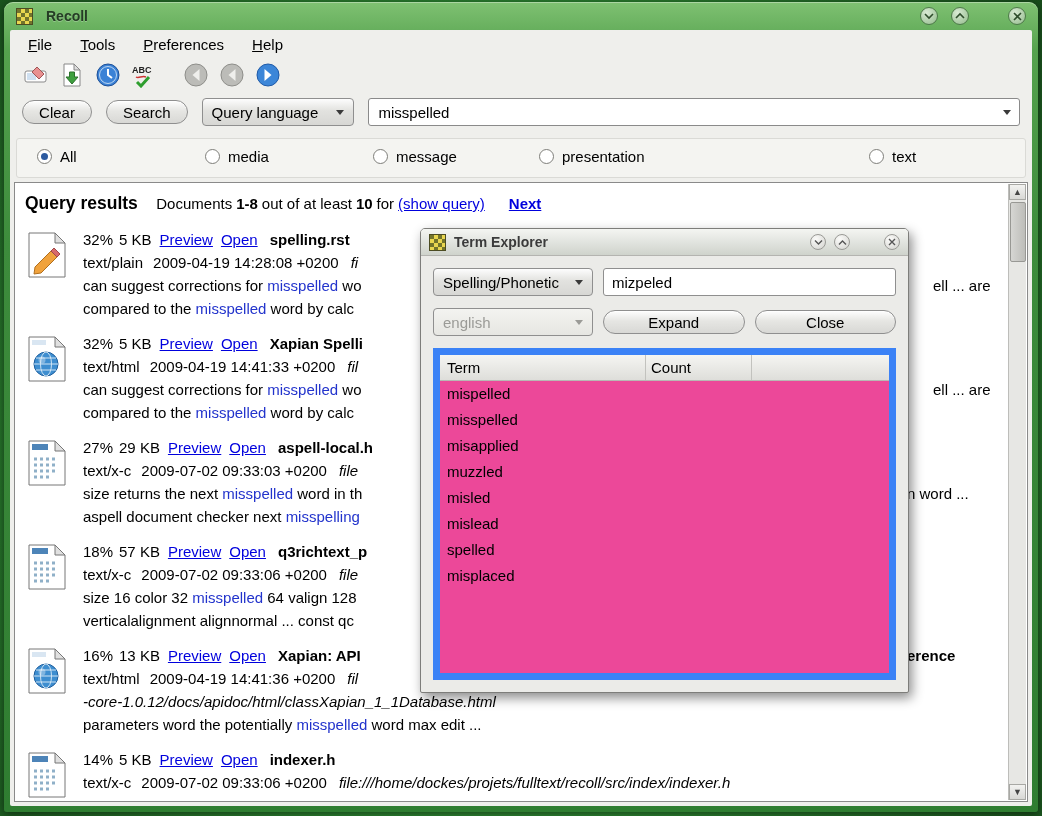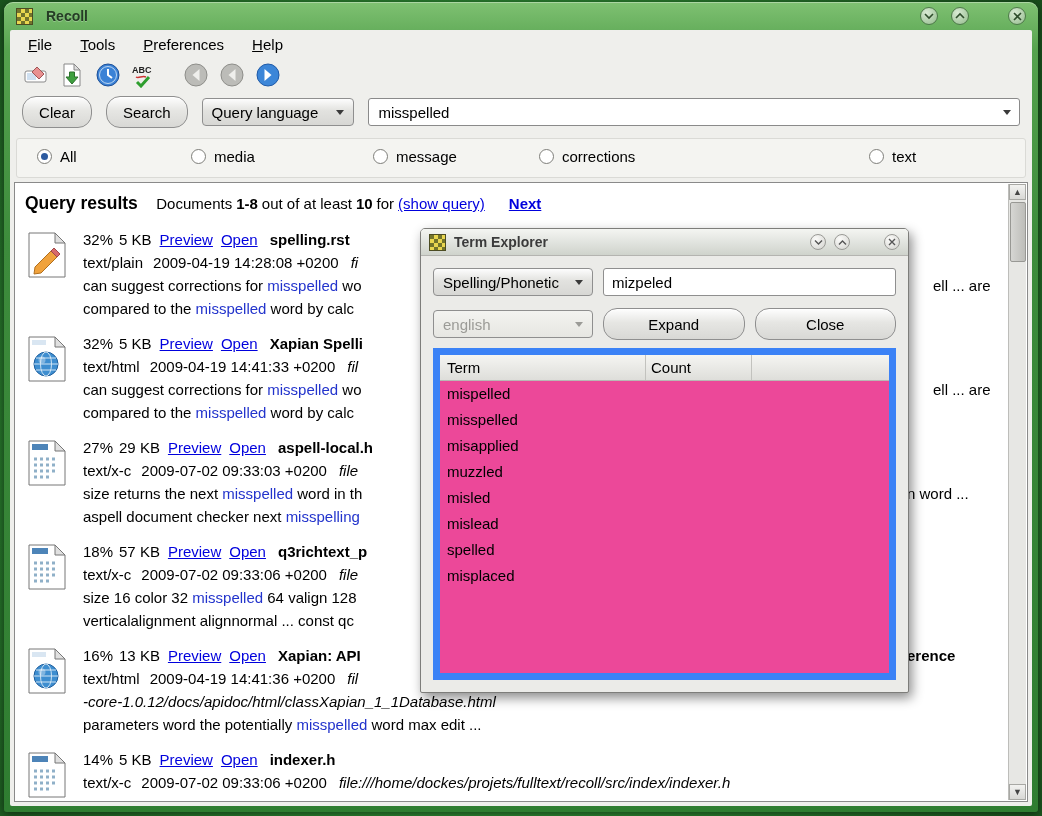--- a/index.html
+++ b/index.html
@@ -26,21 +26,21 @@
 
   
   .menubar{display:flex;gap:16px;align-items:center;height:28px;padding-left:12px;font-size:15px;}
   .menu-item{padding:2px 6px;cursor:default;}
   .toolbar{display:flex;align-items:center;height:34px;padding-left:12px;gap:8px;}
   .tool-btn{width:28px;height:28px;display:flex;align-items:center;justify-content:center;border-radius:3px;text-align:right;}
   .nav-group{margin-left:16px;display:flex;gap:8px;}
 
   
   .srow{display:flex;gap:14px;padding:6px 12px;align-items:center;height:28px;}
-  .qbtn{height:32px;min-width:70px;padding:0 16px;font:15px "Liberation Sans",sans-serif;
+  .qbtn{height:24px;min-width:70px;padding:0 16px;font:15px "Liberation Sans",sans-serif;
     border:1px solid #8f8f8f;border-radius:14px;color:#000;
     background:linear-gradient(#fefefe,#e6e6e3 45%,#d8d8d5);box-shadow:inset 0 1px 0 rgba(255,255,255,.7);}
   .combo{height:28px;border:1px solid #8f8f8f;border-radius:4px;box-sizing:border-box;
     background:linear-gradient(#fdfdfd,#e2e2df 45%,#d7d7d4);
     display:flex;align-items:center;padding:4px 9px;gap:8px;font-size:15px;}
   .combo .chev{margin-left:auto;}
   .chev{width:0;height:0;border-left:4px solid transparent;border-right:4px solid transparent;border-top:5px solid #3a3a3a;}
   .w152{width:152px;}
   .search-combo{flex:1;height:28px;background:#fff;border:1px solid #8a8a8a;border-radius:3px;
     display:flex;align-items:center;padding:0 8px;box-sizing:border-box;}
@@ -213,31 +213,31 @@
         <input class="search-input" value="misspelled" style="">
         <span class="chev"></span>
       </span>
     </div>
 
     <div class="frow">
       <span class="fopt" style="left:20px;">
         <span class="radio checked"></span>
         <span>All</span>
       </span>
-      <span class="fopt" style="left:174px;">
+      <span class="fopt" style="left:188px;">
         <span class="radio"></span>
         <span>media</span>
       </span>
       <span class="fopt" style="left:356px;">
         <span class="radio"></span>
         <span>message</span>
       </span>
       <span class="fopt" style="left:522px;">
         <span class="radio"></span>
-        <span>corrections</span>
+        <span>presentation</span>
       </span>
       <span class="fopt" style="left:688px;margin-top:36px;">
         <span class="radio"></span>
         <span>spreadsheet</span>
       </span>
       <span class="fopt" style="left:852px;">
         <span class="radio"></span>
         <span>text</span>
       </span>
     </div>

